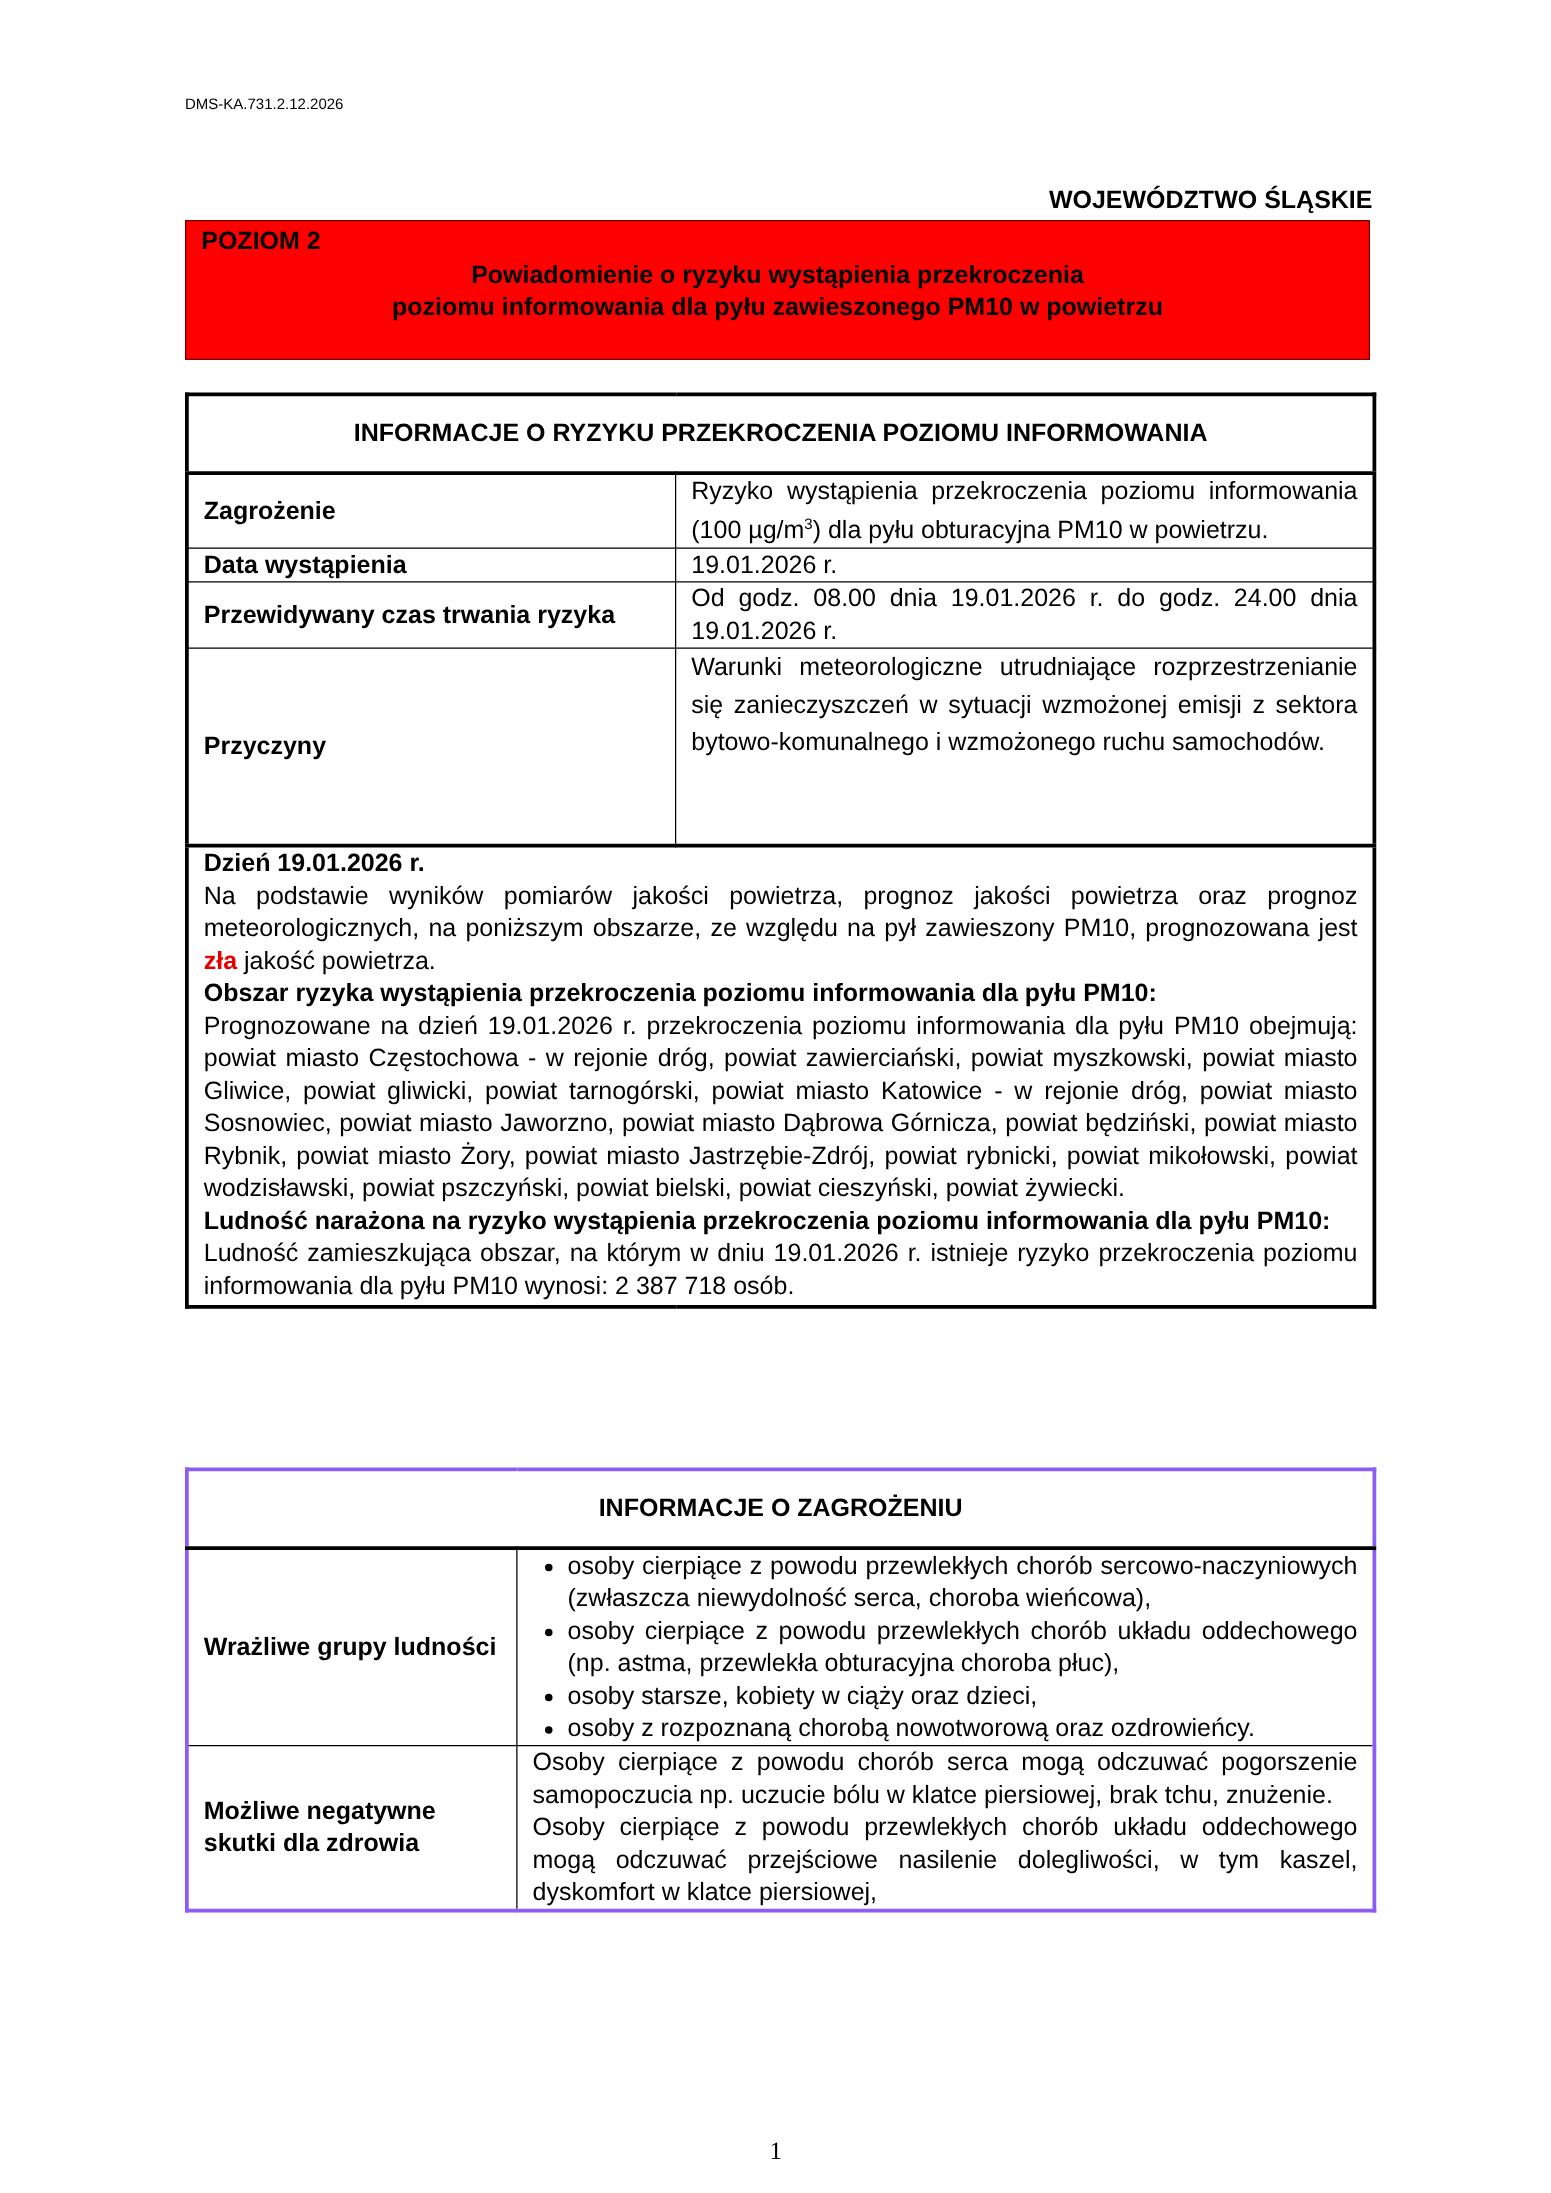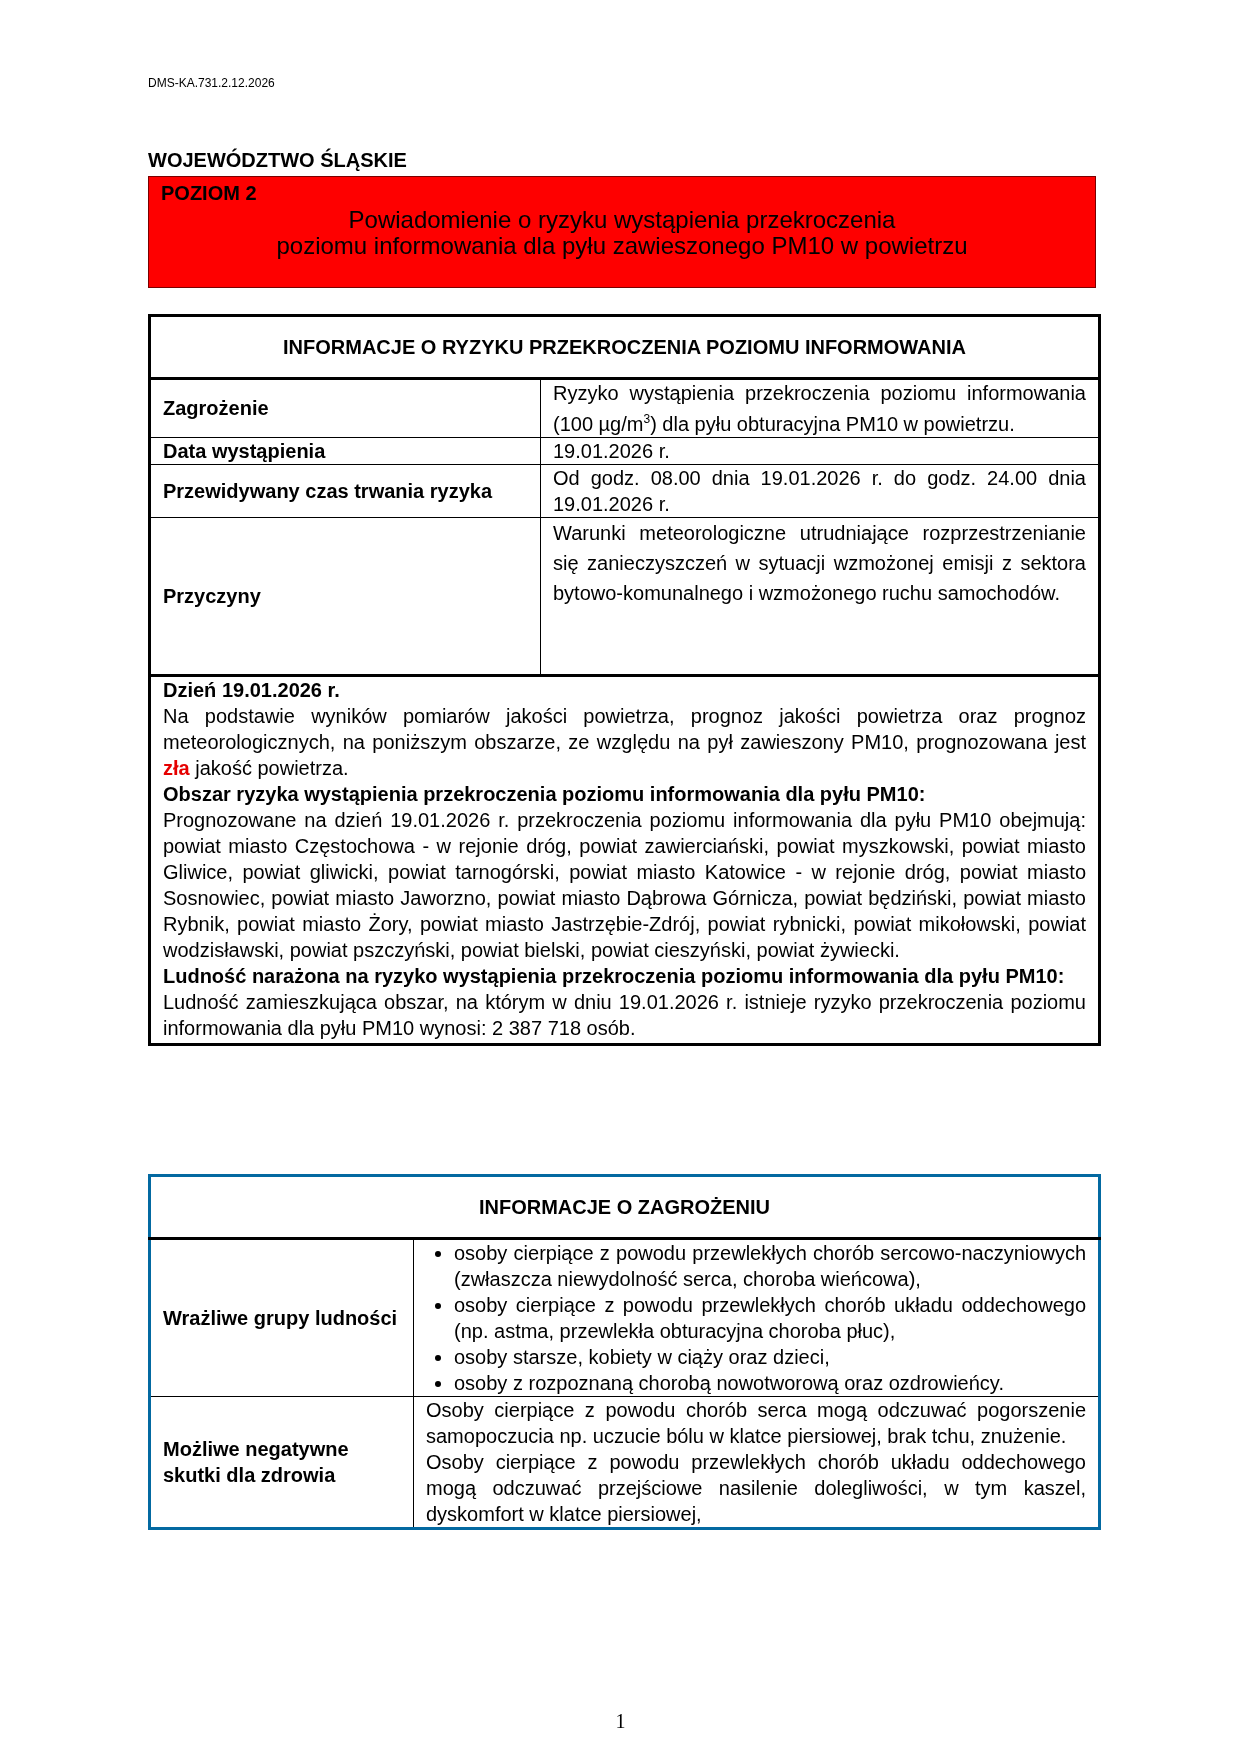--- a/index.html
+++ b/index.html
@@ -2,31 +2,31 @@
 <html><head>
   <meta charset="utf-8">
   <style>
     html, body { margin: 0; padding: 0; background: #ffffff; }
     body {
       width: 1241px; height: 1754px; position: relative; overflow: hidden;
       font-family: "Liberation Sans", sans-serif; color: #000;
     }
     .page-ref { position: absolute; left: 148px; top: 76px; font-size: 12px; }
     .region-title {
-      position: absolute; left: 148px; width: 950px; top: 149px; text-align: left;
+      position: absolute; left: 148px; width: 950px; top: 149px; text-align: right;
       font-size: 20px; font-weight: bold;
     }
     .alert-box {
       position: absolute; left: 148px; top: 176px; width: 948px; height: 112px;
       background: #fe0000; border: 1px solid #7a0000; box-sizing: border-box;
     }
     .alert-level { position: absolute; left: 12px; top: 5px; font-size: 20px; font-weight: bold; }
     .alert-text {
       position: absolute; left: 0; right: 0; top: 30px; text-align: center;
-      font-size: 24px; font-weight: normal; line-height: 26px;
+      font-size: 20px; font-weight: bold; line-height: 26px;
     }
     table.doc {
       position: absolute; left: 148px; width: 950px; border-collapse: collapse;
       font-size: 20px; line-height: 26px; table-layout: fixed;
     }
     table.doc td { border: 1px solid #000; vertical-align: middle; padding: 0 12px; }
     .t1 { top: 314px; }
     .t2 { top: 1174px; }
     .hdr { text-align: center; font-weight: bold; height: 60px; }
     .lbl { font-weight: bold; }
@@ -87,21 +87,21 @@
       <div class="just"><span>Na podstawie wyników pomiarów jakości powietrza, prognoz jakości powietrza oraz prognoz meteorologicznych, na poniższym obszarze, ze względu na pył zawieszony PM10, prognozowana jest </span><span class="red">zła</span><span> jakość powietrza.</span></div>
       <div class="bold">Obszar ryzyka wystąpienia przekroczenia poziomu informowania dla pyłu PM10:</div>
       <div class="just">Prognozowane na dzień 19.01.2026 r.  przekroczenia poziomu informowania dla pyłu PM10 obejmują: powiat miasto Częstochowa - w rejonie dróg, powiat zawierciański, powiat myszkowski, powiat miasto Gliwice, powiat gliwicki, powiat tarnogórski, powiat miasto Katowice - w rejonie dróg, powiat miasto Sosnowiec, powiat miasto Jaworzno, powiat miasto Dąbrowa Górnicza, powiat będziński, powiat miasto Rybnik, powiat miasto Żory, powiat miasto Jastrzębie-Zdrój, powiat rybnicki, powiat mikołowski, powiat wodzisławski, powiat pszczyński, powiat bielski, powiat cieszyński, powiat żywiecki.</div>
       <div class="bold just">Ludność narażona na ryzyko wystąpienia przekroczenia poziomu informowania dla pyłu PM10:</div>
       <div class="just">Ludność zamieszkująca obszar, na którym w dniu 19.01.2026 r. istnieje ryzyko przekroczenia poziomu informowania dla pyłu PM10 wynosi:  2 387 718 osób.</div>
     </td>
   </tr>
 </tbody>
   </table>
 
-<table class="doc t2" style="border:3px solid #0369a1;padding-left:32px;">
+<table class="doc t2" style="border:3px solid #8b5cf6;padding-left:32px;">
   <colgroup>
       <col style="width:264px">
       <col style="width:686px">
     </colgroup>
   <tbody>
       <tr>
     <td colspan="2" class="hdr" style="border-bottom:3px solid #000;">INFORMACJE O ZAGROŻENIU</td>
   </tr>
   <tr>
     <td class="lbl">Wrażliwe grupy ludności</td>

